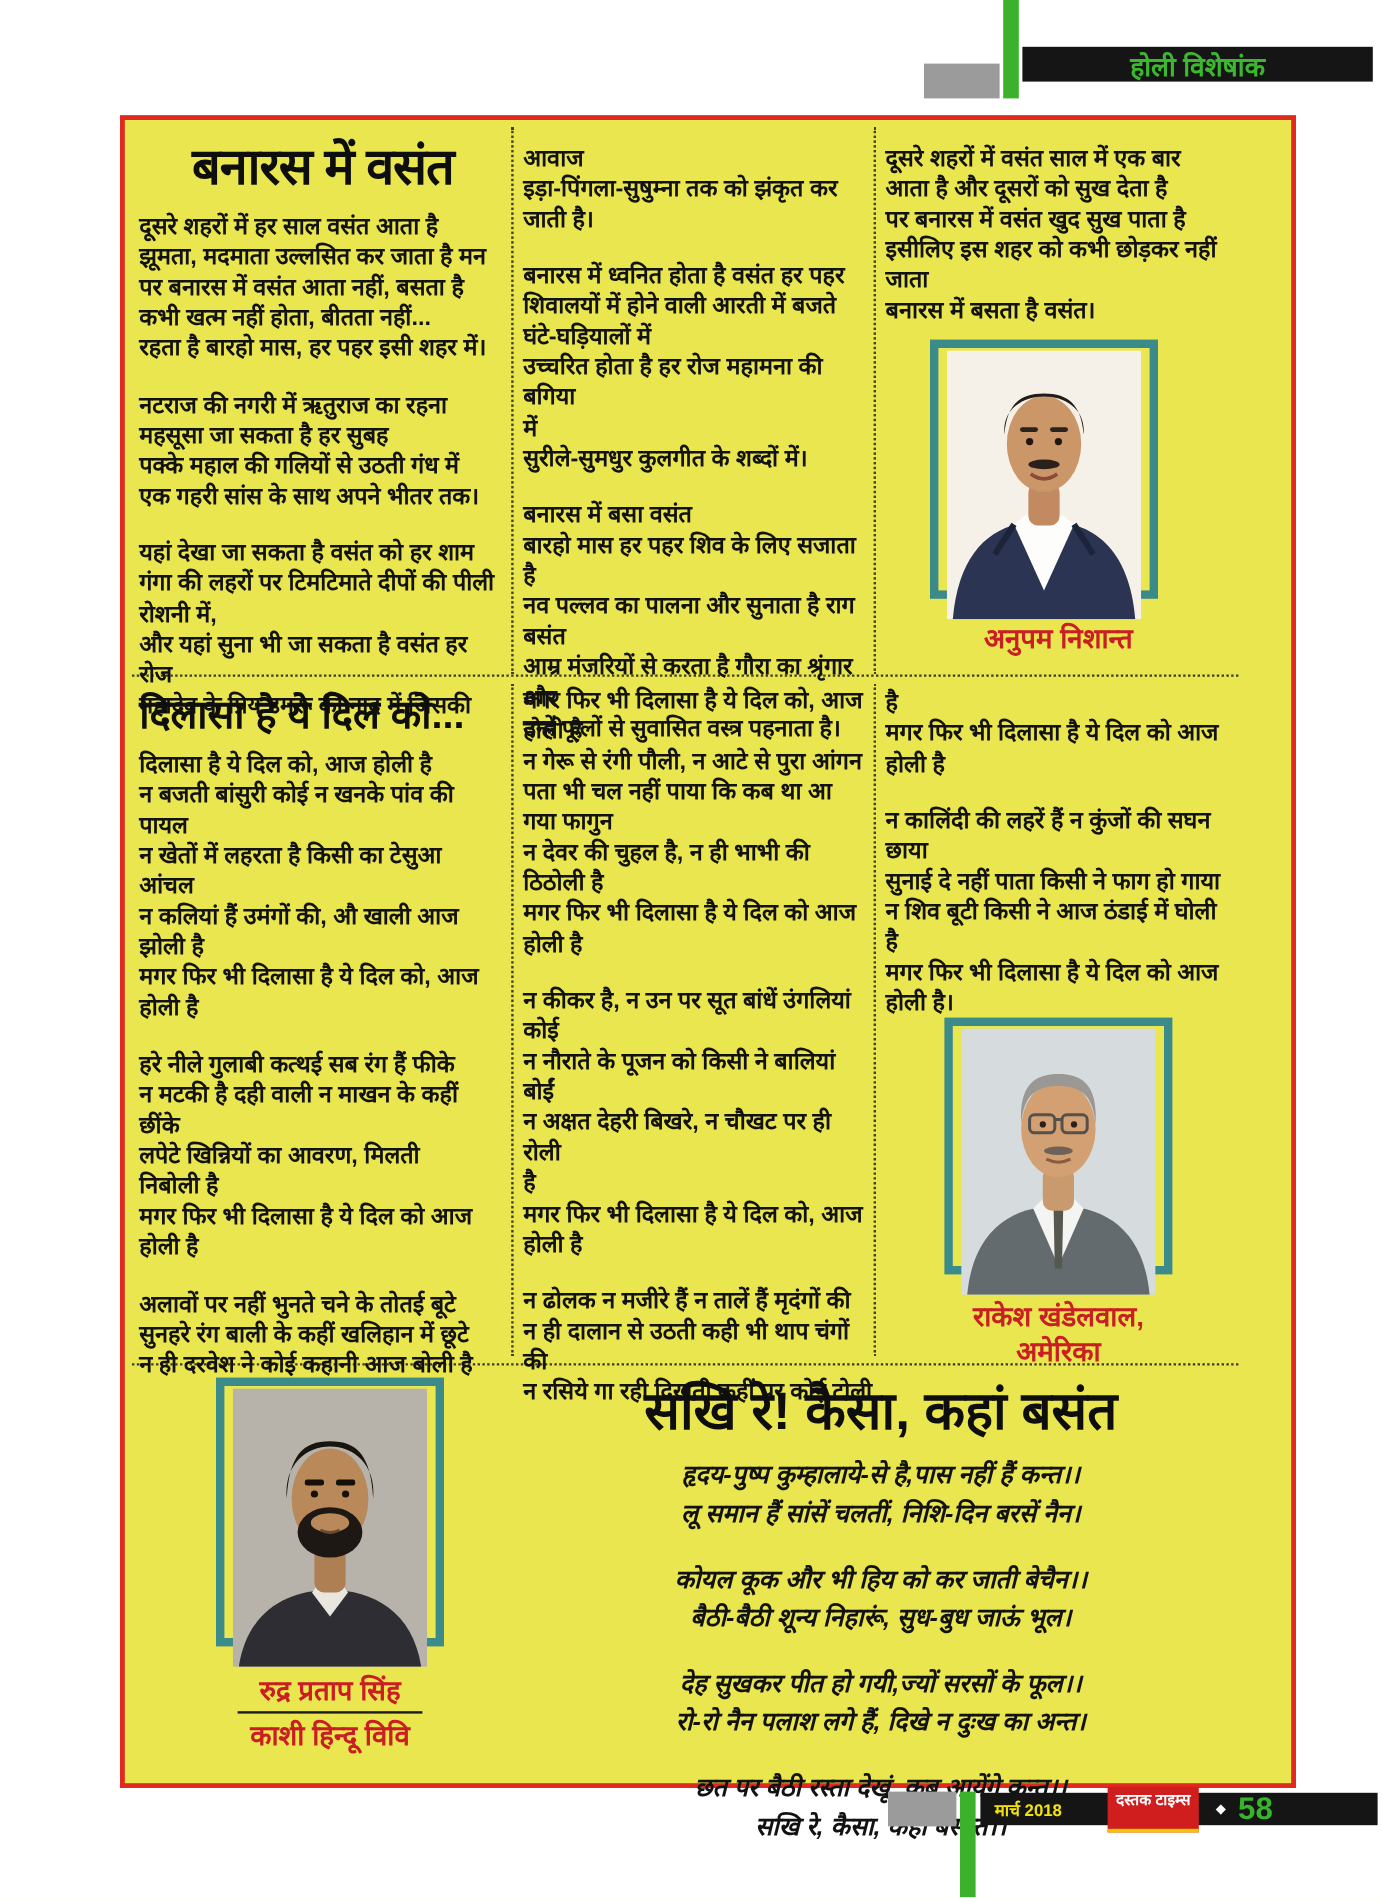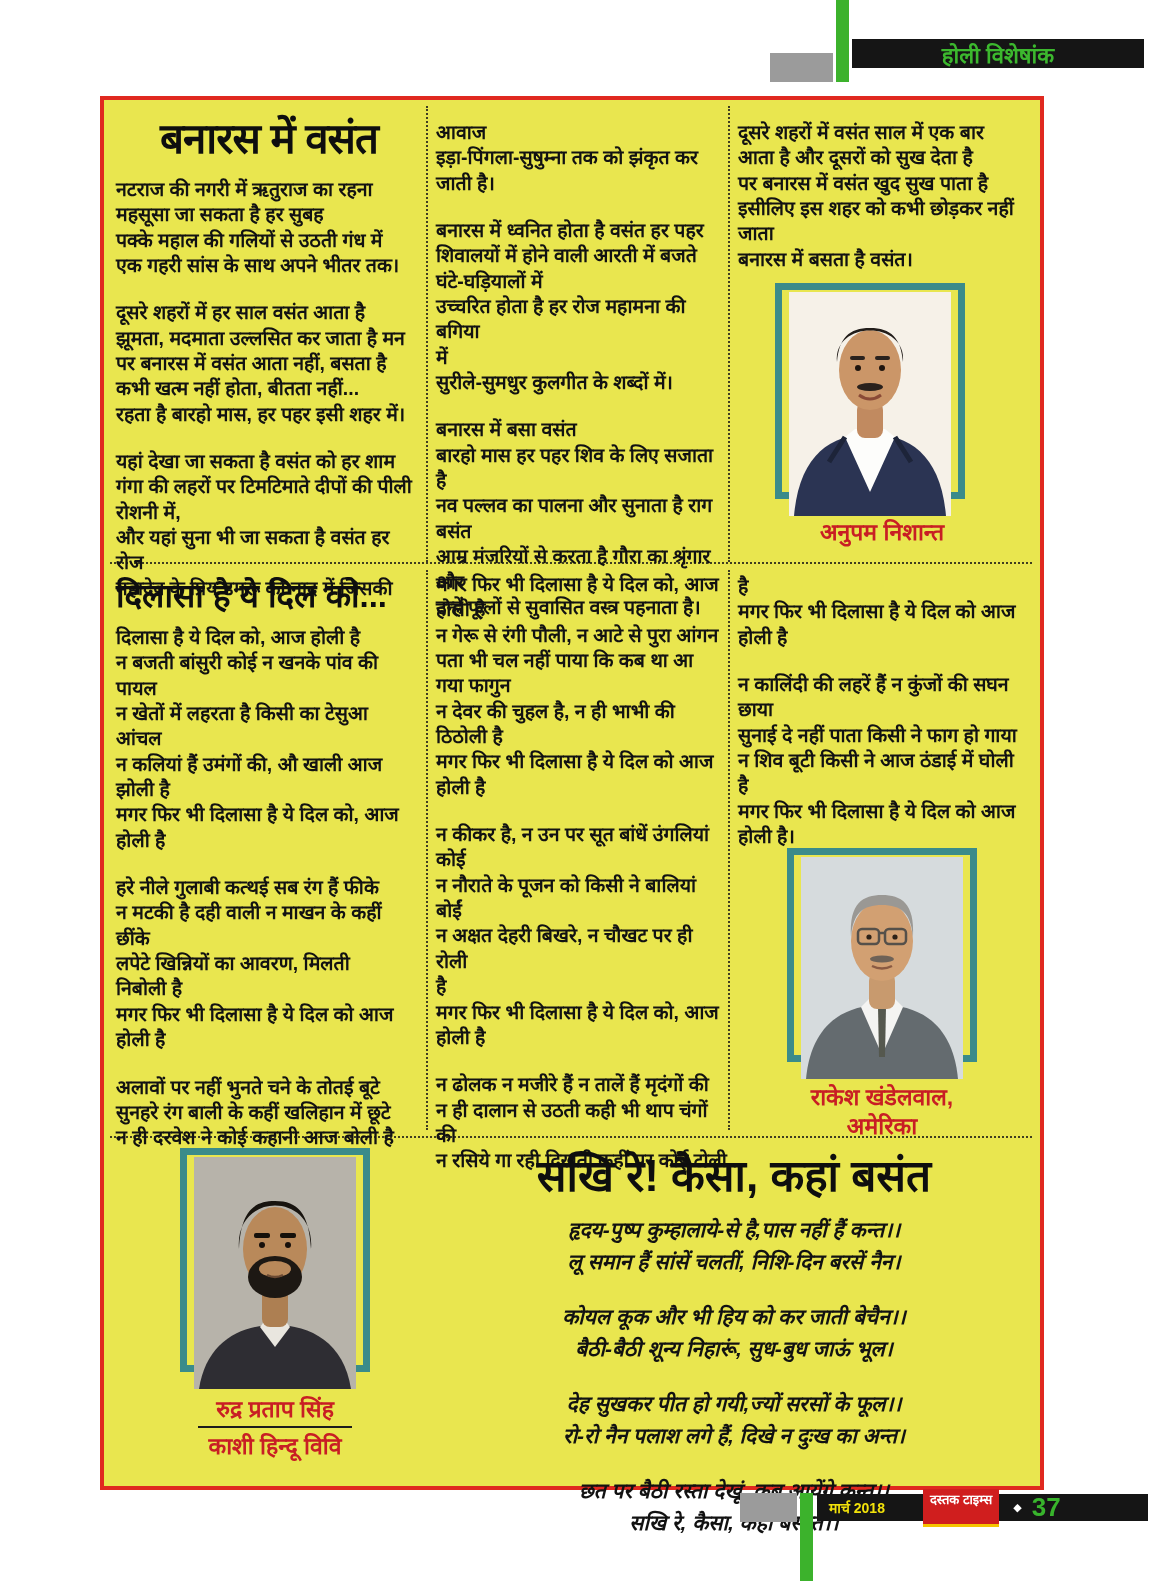--- a/index.html
+++ b/index.html
@@ -10,21 +10,21 @@
   }
   
   .hdr-gray  { position:absolute; left:770px; top:53px;  width:63px;  height:29px; background:#9b9b9b; }
   .hdr-green { position:absolute; left:836px; top:0;     width:13px;  height:82px; background:#3cb22c; }
   .hdr-band  { position:absolute; left:852px; top:39px;  width:292px; height:29px; background:#151515;
                display:flex; align-items:center; justify-content:center; }
   .hdr-band span { color:#3cb82e; font-size:22px; font-weight:700; }
   
   .content {
     position:absolute; left:100px; top:96px; width:936px; height:1386px;
-    background:#e9e64f; border:4px solid #e0291f;
+    background:#e9e64f; border:4px solid #e0291f;padding-left:36px;
   }
   .titleA { margin:0 0 12px 0; font-size:42px; font-weight:800; text-align:center; color:#0e0e0e; letter-spacing:-1px; }
   .titleB { margin:0 0 8px 0; font-size:33px; font-weight:800; text-align:left; color:#0e0e0e; }
   .titleC { margin:0 0 10px 0; font-size:44px; font-weight:800; text-align:center; color:#0e0e0e; }
   .col { position:absolute; }
   .stanza {
     white-space:pre-line; font-size:19.5px; font-weight:600; line-height:1.3;
     color:#121212; margin:0 0 22px 0;
   }
   .vdiv { position:absolute; width:0; border-left:2px dotted rgba(20,20,20,.8); }
@@ -61,29 +61,29 @@
   <div class="hdr-gray"></div>
   <div class="hdr-green"></div>
   <div class="hdr-band">
     <span>होली विशेषांक</span>
   </div>
 
   <div class="content">
 
     <div class="col" style="left:12px; top:8px; width:306px;">
       <h1 class="titleA">बनारस में वसंत</h1>
-      <div class="stanza">नटराज की नगरी में ऋतुराज का रहना
-महसूसा जा सकता है हर सुबह
-पक्के महाल की गलियों से उठती गंध में
-एक गहरी सांस के साथ अपने भीतर तक।</div>
       <div class="stanza">दूसरे शहरों में हर साल वसंत आता है
 झूमता, मदमाता उल्लसित कर जाता है मन
 पर बनारस में वसंत आता नहीं, बसता है
 कभी खत्म नहीं होता, बीतता नहीं...
 रहता है बारहो मास, हर पहर इसी शहर में।</div>
+      <div class="stanza">नटराज की नगरी में ऋतुराज का रहना
+महसूसा जा सकता है हर सुबह
+पक्के महाल की गलियों से उठती गंध में
+एक गहरी सांस के साथ अपने भीतर तक।</div>
       <div class="stanza">यहां देखा जा सकता है वसंत को हर शाम
 गंगा की लहरों पर टिमटिमाते दीपों की पीली
 रोशनी में,
 और यहां सुना भी जा सकता है वसंत हर रोज
 महादेव के प्रिय डमरू की नाद में जिसकी</div>
     </div>
     <div class="vdiv" style="left:322px; top:6px; height:456px;"></div>
     <div class="col" style="left:332px; top:20px; width:290px;">
       <div class="stanza">आवाज
 इड़ा-पिंगला-सुषुम्ना तक को झंकृत कर
@@ -258,16 +258,16 @@
     </div>
 
   </div>
 
   <div class="ftr-gray"></div>
   <div class="ftr-green"></div>
   <div class="ftr-band">
     <span class="ftr-date">मार्च 2018</span>
     <span class="ftr-logo">दस्तक टाइम्स</span>
     <span class="ftr-diamond">◆</span>
-    <span class="ftr-page">37</span>
+    <span class="ftr-page">58</span>
   </div>
 
 </div>
 
 </body></html>

